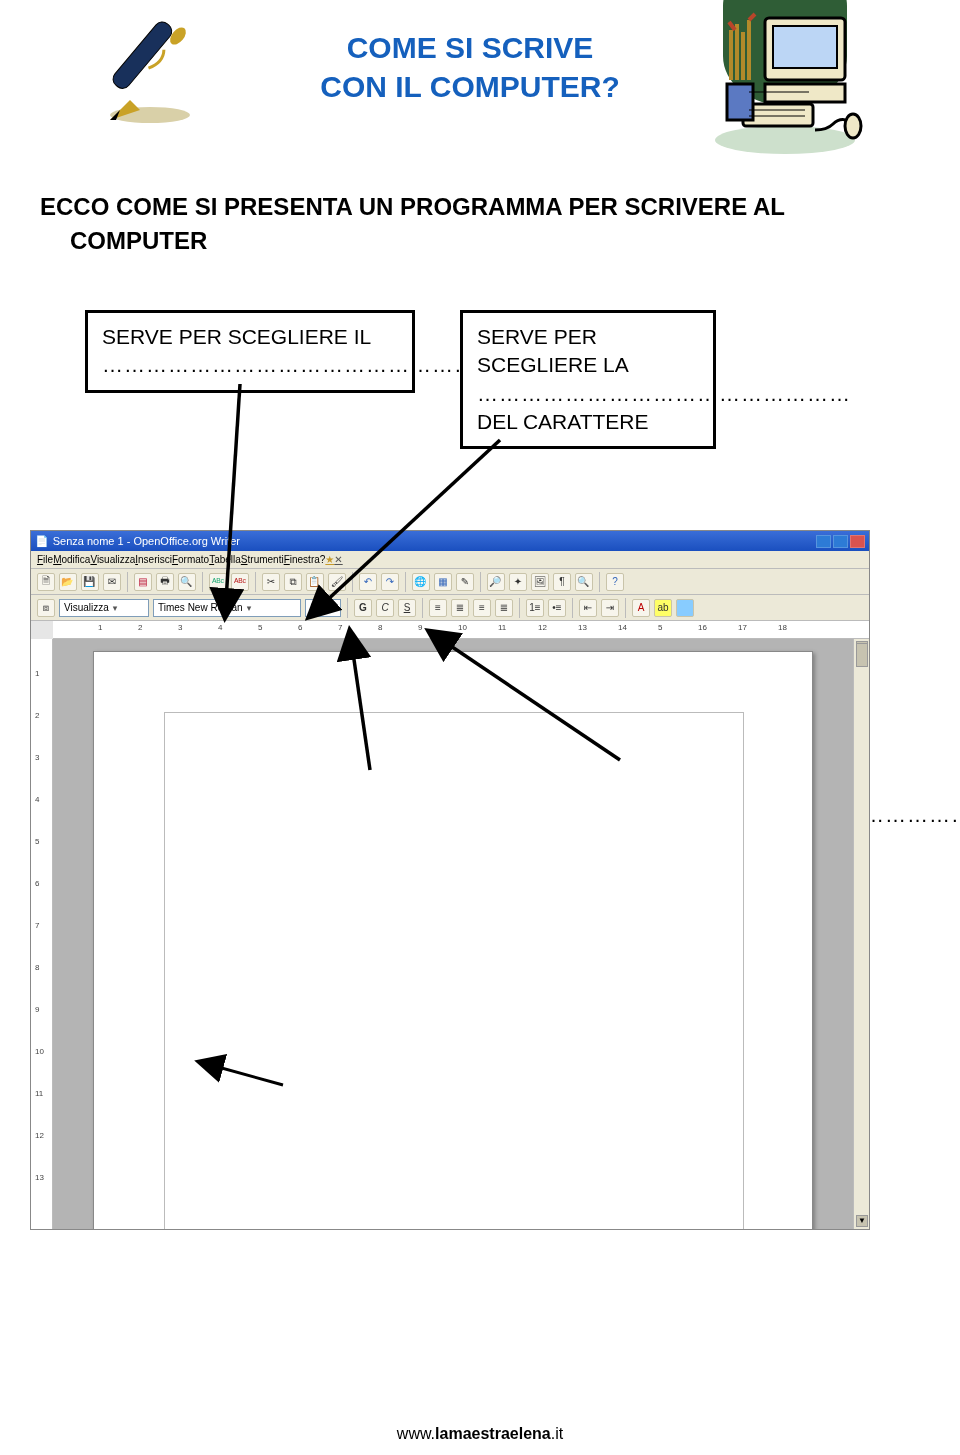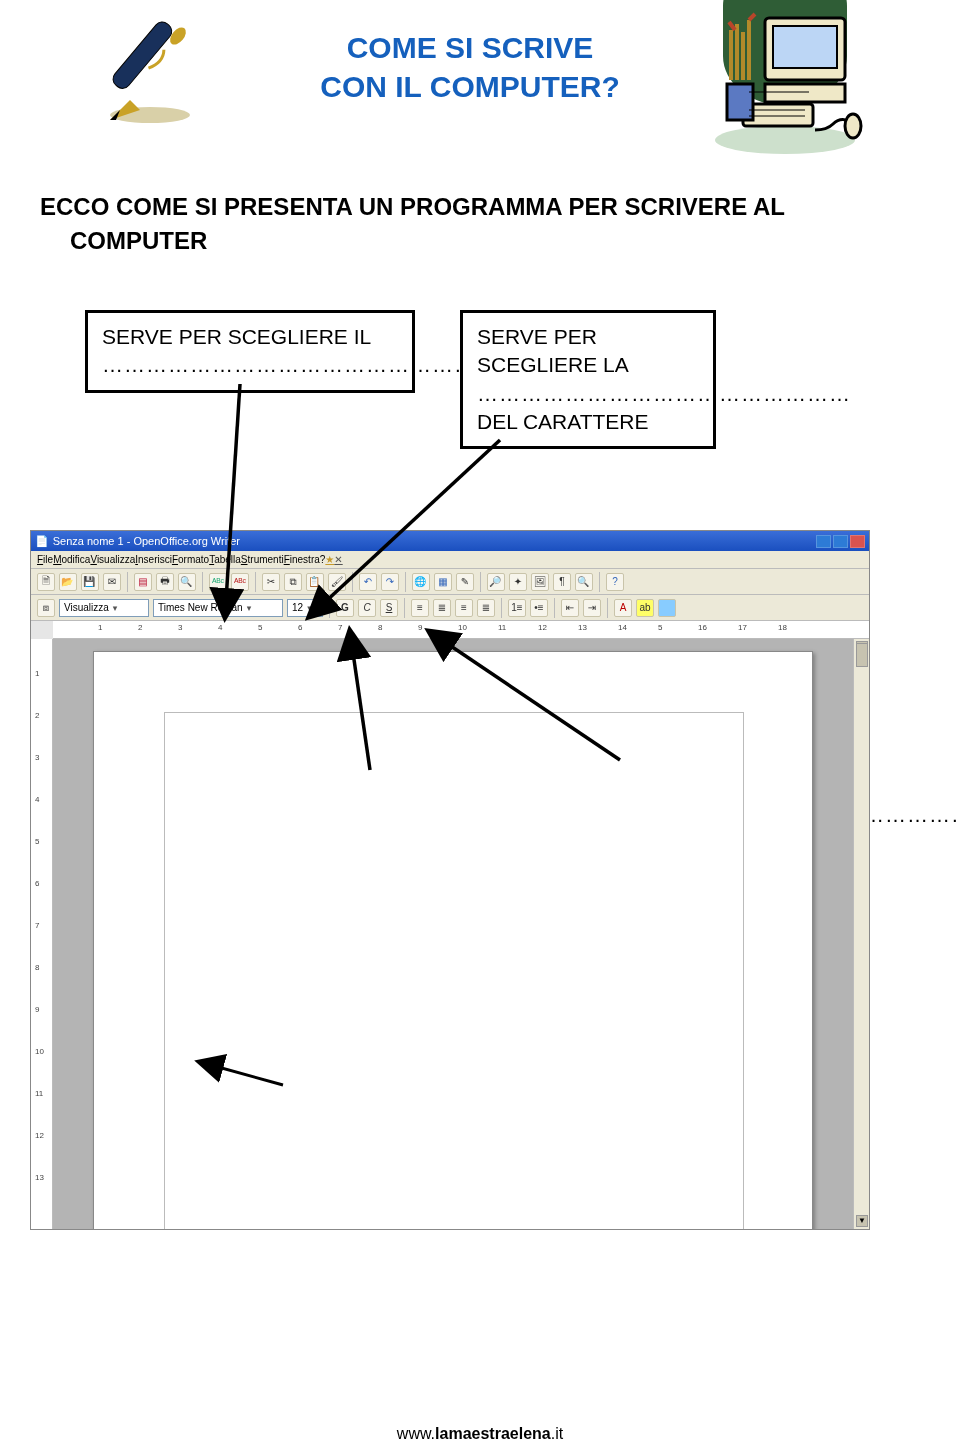--- a/index.html
+++ b/index.html
@@ -354,21 +354,21 @@
     <span class="tbtn">🔍</span>
     <span class="tsep"></span>
     <span class="tbtn" style="color:#36b">?</span>
   </div>
 
   <div class="toolbar2">
     <span class="tbtn">⧈</span>
     <span class="tsel" style="width:90px">
         <span>Visualizza</span>
       </span>
-    <span class="tsel" style="width:130px">
+    <span class="tsel" style="width:148px">
         <span>Times New Roman</span>
       </span>
     <span class="tsel" style="width:36px">
         <span>12</span>
       </span>
     <span class="tsep"></span>
     <span class="tbtn" style="font-weight:bold">G</span>
     <span class="tbtn" style="font-style:italic">C</span>
     <span class="tbtn" style="text-decoration:underline">S</span>
     <span class="tsep"></span>

